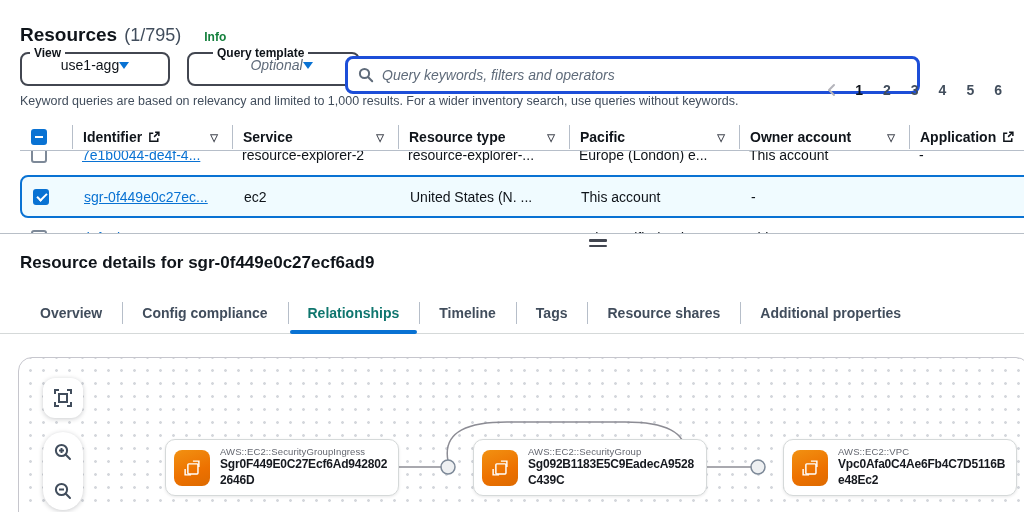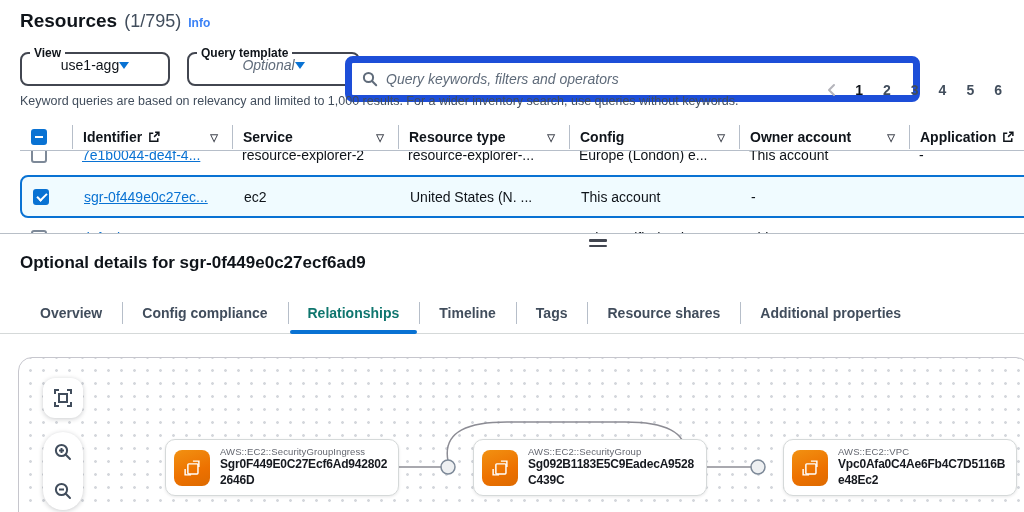--- a/index.html
+++ b/index.html
@@ -1,35 +1,35 @@
 <!DOCTYPE html>
 <html><head>
 <meta charset="utf-8">
 <style>
   * { margin:0; padding:0; box-sizing:border-box; }
   html,body { width:1024px; height:512px; overflow:hidden; background:#fff;
     font-family:"Liberation Sans", sans-serif; color:#0f141a; }
   .app { position:relative; width:1024px; height:512px; }
 
   
-  .title-row { position:absolute; left:20px; top:10px; display:flex; align-items:baseline; gap:7px; }
+  .title-row { position:absolute; left:20px; top:24px; display:flex; align-items:baseline; gap:7px; }
   .h1 { font-size:19px; font-weight:700; color:#0f141a; }
   .counter { font-size:18px; font-weight:400; color:#414d5c; }
-  .info-link { font-size:12px; font-weight:700; color:#3b82f6; cursor:pointer; }
+  .info-link { font-size:12px; font-weight:700; color:#15803d; cursor:pointer;margin-left:16px; }
 
   fieldset.sel { position:absolute; top:46px; height:40px; border:2px solid #424650; border-radius:8px; background:#fff; }
   fieldset.sel legend { font-size:12px; font-weight:700; color:#0f141a; margin-left:8px; padding:0 4px; }
   .f-view { left:20px; width:150px; }
-  .f-qt { left:187px; width:173px; }
+  .f-qt { left:187px; width:173px;padding-left:16px; }
   .sel-inner { display:flex; align-items:center; justify-content:center; padding:0 10px 2px 10px; margin-top:-3px; }
   .sel-value { font-size:14px; color:#0f141a; }
   .sel-value.placeholder { font-style:italic; color:#5f6b7a; }
   .caret-down { width:0; height:0; border-left:5px solid transparent; border-right:5px solid transparent; border-top:7px solid #0972d3; }
 
-  .search-box { position:absolute; left:345px; top:56px; width:575px; height:31px; border:7px solid #1d4ed8;
+  .search-box { position:absolute; left:345px; top:56px; width:575px; height:31px; border:3px solid #1d4ed8;
     border-radius:8px; display:flex; align-items:center; padding:16px 10px; gap:8px; background:#fff; }
   .search-box input { border:none; outline:none; flex:1; font-size:14px; font-family:"Liberation Sans",sans-serif; color:#0f141a; background:transparent; }
   .search-box input::placeholder { font-style:italic; color:#5f6b7a; }
 
   .note { position:absolute; left:20px; top:94px; font-size:12.5px; color:#414d5c; }
 
   .pagination { position:absolute; right:14px; top:80px; display:flex; align-items:center; gap:4px; }
   .page-btn { font-size:14px; color:#414d5c; font-weight:600; padding:2px 8px; cursor:pointer; }
   .page-btn.current { color:#0f141a; font-weight:800; }
   .page-prev { padding:2px 6px; cursor:default; display:flex; align-items:center; }
@@ -158,21 +158,21 @@
     </div>
     <div class="th">
       <span>Service</span>
       <span class="sort">▽</span>
     </div>
     <div class="th">
       <span>Resource type</span>
       <span class="sort">▽</span>
     </div>
     <div class="th">
-      <span>Config</span>
+      <span>Pacific</span>
       <span class="sort">▽</span>
     </div>
     <div class="th">
       <span>Owner account</span>
       <span class="sort">▽</span>
     </div>
     <div class="th">
       <span>Application</span>
       <svg width="12" height="12" viewBox="0 0 16 16">
           <path d="M13 9.5v4H2.5V3H7" fill="none" stroke="#0f141a" stroke-width="2"></path>
@@ -218,21 +218,21 @@
       <div class="cell"></div>
     </div>
   </div>
 
   <div class="split-line"></div>
   <div class="split-handle">
       <span></span>
       <span></span>
     </div>
 
-  <div class="details-title">Optional details for sgr-0f449e0c27ecf6ad9</div>
+  <div class="details-title">Resource details for sgr-0f449e0c27ecf6ad9</div>
 
   <div class="tabs-wrap">
     <div class="tabs">
       <div class="tab">Overview</div>
       <div class="tab">Config compliance</div>
       <div class="tab active">Relationships</div>
       <div class="tab">Timeline</div>
       <div class="tab">Tags</div>
       <div class="tab">Resource shares</div>
       <div class="tab">Additional properties</div>

